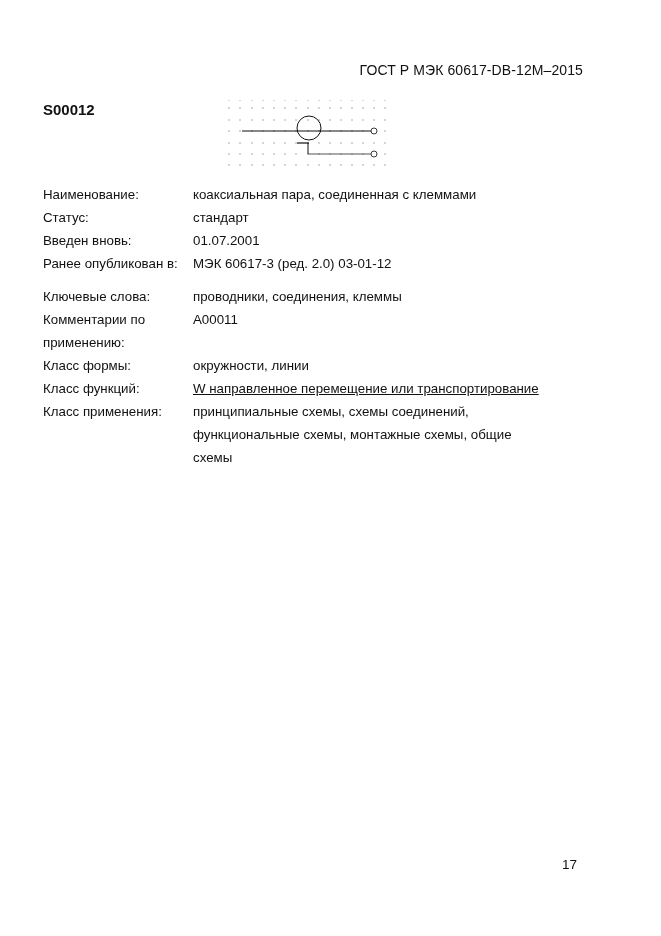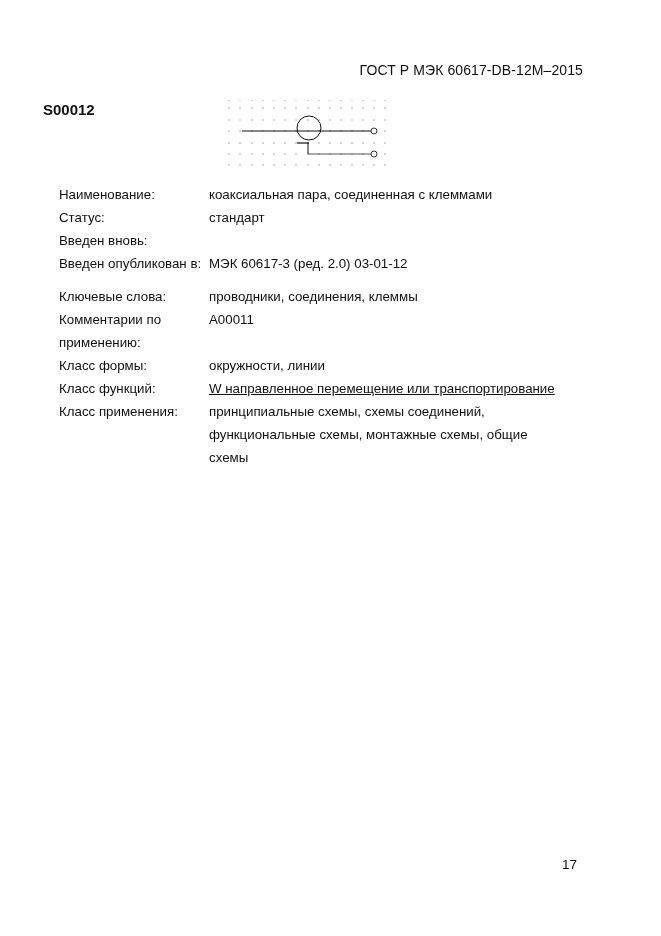--- a/index.html
+++ b/index.html
@@ -26,21 +26,20 @@
     }
     .symbol-svg {
       position: absolute;
       left: 222px; top: 100px;
     }
     .props {
       position: absolute;
       left: 43px; top: 183px;
       width: 560px;
       font-size: 13.3px;
-      margin-left: 16px;
     }
     .row {
       display: flex;
       line-height: 23px;
     }
     .row.gap-before { margin-top: 10px; }
     .lbl { width: 150px; flex: 0 0 150px; }
     .val { flex: 1; max-width: 360px; }
     .page-num {
       position: absolute;
@@ -102,23 +101,24 @@
   <div class="row">
     <div class="lbl">Наименование:</div>
     <div class="val">коаксиальная пара, соединенная с клеммами</div>
   </div>
   <div class="row">
     <div class="lbl">Статус:</div>
     <div class="val">стандарт</div>
   </div>
   <div class="row">
     <div class="lbl">Введен вновь:</div>
+    <div class="val">01.07.2001</div>
   </div>
   <div class="row">
-    <div class="lbl">Введен опубликован в:</div>
+    <div class="lbl">Ранее опубликован в:</div>
     <div class="val">МЭК 60617-3 (ред. 2.0) 03-01-12</div>
   </div>
   <div class="row gap-before">
     <div class="lbl">Ключевые слова:</div>
     <div class="val">проводники, соединения, клеммы</div>
   </div>
   <div class="row">
     <div class="lbl" style="width:120px;flex:0 0 150px;padding-right:30px;box-sizing:border-box;">Комментарии по применению:</div>
     <div class="val">A00011</div>
   </div>

